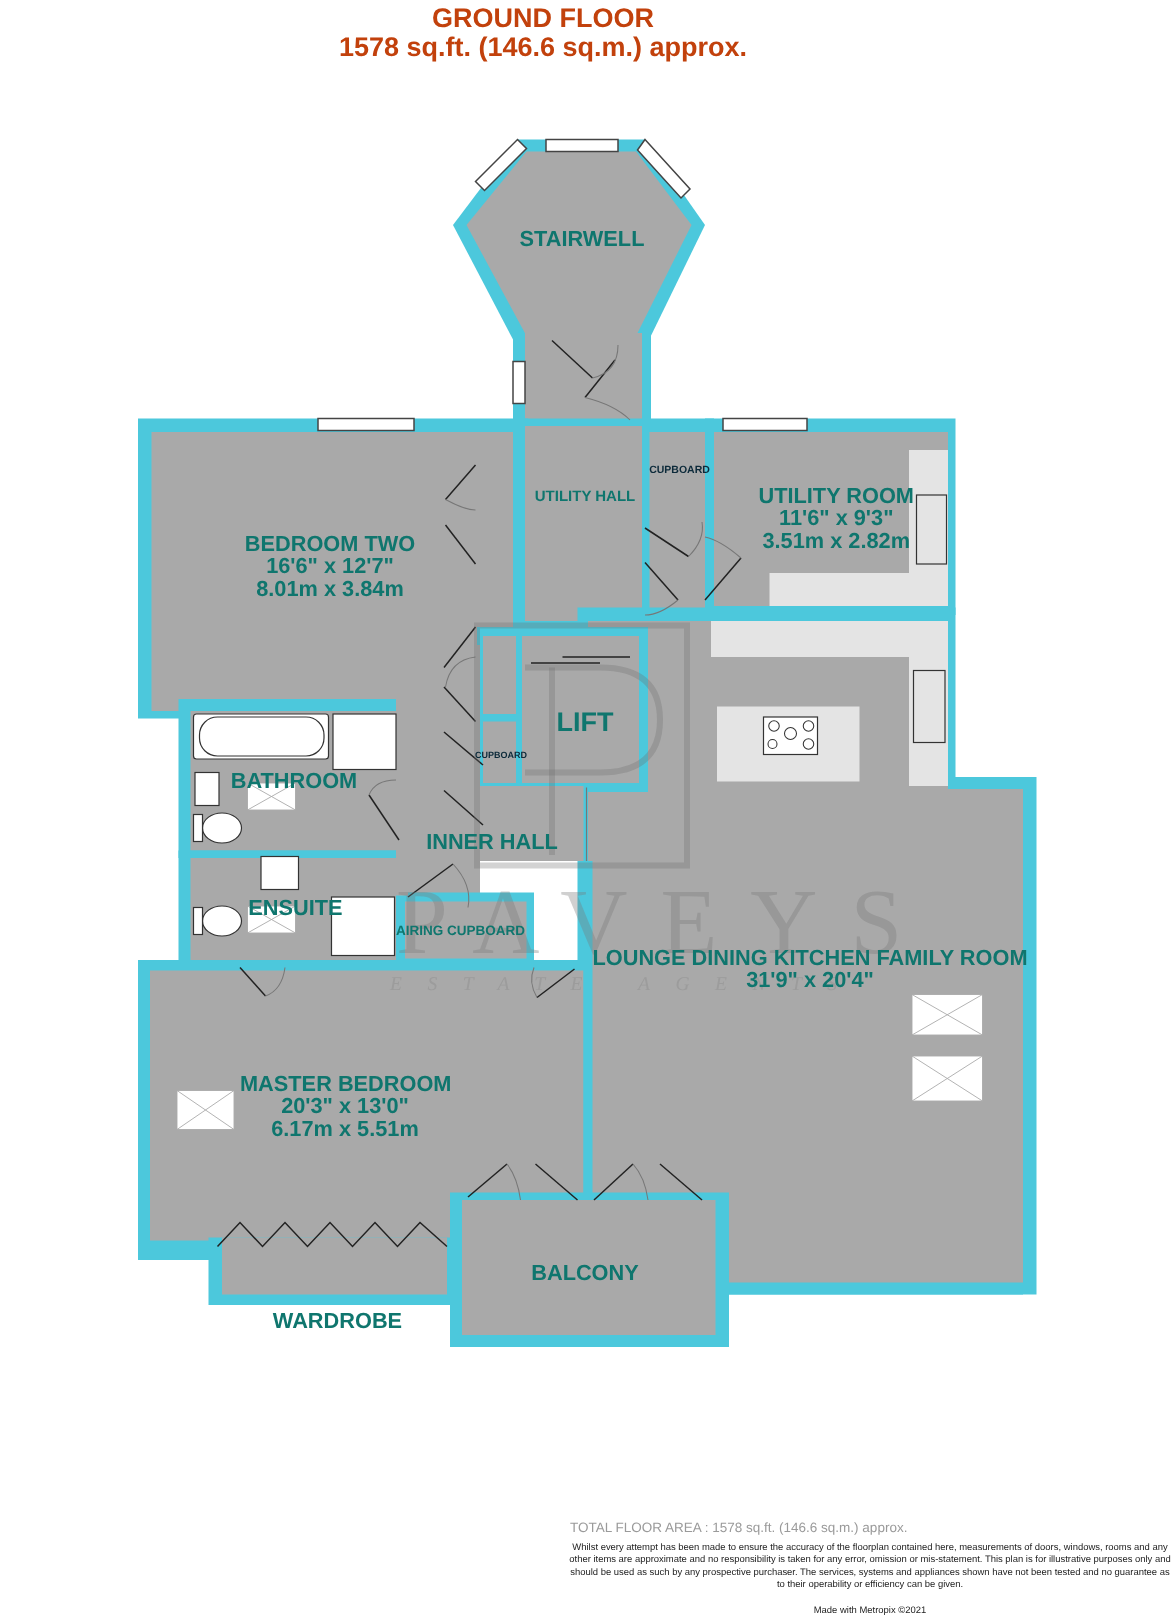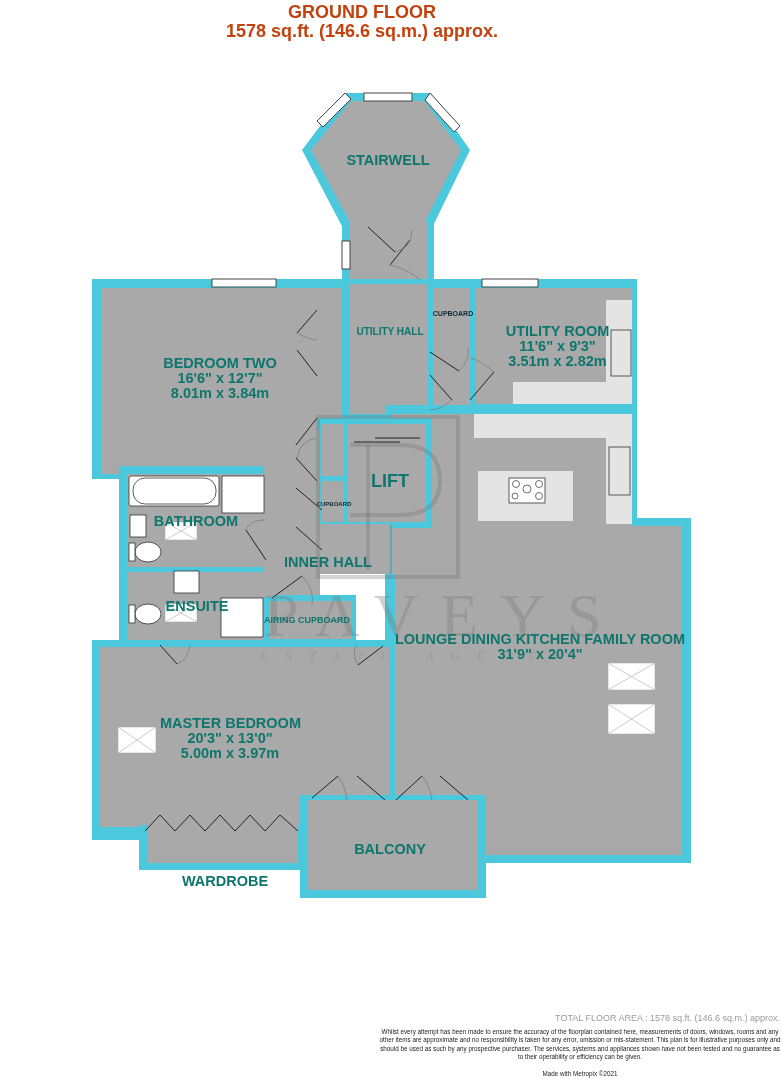--- a/index.html
+++ b/index.html
@@ -7,21 +7,21 @@
   .header { position: absolute; left: 0; width: 724px; text-align: center; color: #c2410c; font-weight: bold; }
   .h1 { top: 2px; font-size: 18px; }
   .h2 { top: 21px; font-size: 18px; }
   svg#plan { position: absolute; left: 0; top: 0; }
   .lbl { position: absolute; color: #0f766e; font-weight: bold; text-align: center; white-space: nowrap; line-height: 1.05; }
   .lbl .name { display: block; }
   .lbl .dim { display: block; }
   .big { font-size: 14.5px; }
   .small { font-size: 7px; color: #0c2a3a; }
   .mid { font-size: 10px; }
-  .footer-total { position: absolute; top: 1013px; left: 380px; width: 400px; text-align: right; font-size: 9px; color: #9a9a9a; }
+  .footer-total { position: absolute; top: 1013px; left: 380px; width: 400px; text-align: left; font-size: 9px; color: #9a9a9a; }
   .disclaimer { position: absolute; top: 1028px; left: 378px; width: 404px; text-align: center; font-size: 6.3px; line-height: 8.4px; color: #222; }
   .made { position: absolute; top: 1070px; left: 380px; width: 400px; text-align: center; font-size: 6.3px; color: #222; }
   .wm-letters { position: absolute; font-family: "Liberation Serif", serif; color: rgba(120,120,120,0.35); font-size: 62px; letter-spacing: 22px; top: 580px; left: 264px; }
   .wm-sub { position: absolute; font-family: "Liberation Serif", serif; color: rgba(140,140,140,0.45); font-size: 13px; letter-spacing: 17px; top: 648px; left: 260px; font-style: italic; }
 </style>
 </head>
 <body>
 
 <div class="header h1">GROUND FLOOR</div>
 <div class="header h2">1578 sq.ft. (146.6 sq.m.) approx.</div>
@@ -234,21 +234,21 @@
 <div class="lbl mid" style="left:262px; top:616px; width:90px; font-size:9px;">
   <span class="name">AIRING CUPBOARD</span>
 </div>
 <div class="lbl big" style="left:392px; top:632px; width:296px;">
   <span class="name">LOUNGE DINING KITCHEN FAMILY ROOM</span>
   <span class="dim">31'9"  x 20'4"</span>
 </div>
 <div class="lbl big" style="left:160px; top:716px; width:140px;">
   <span class="name">MASTER BEDROOM</span>
   <span class="dim">20'3"  x 13'0"</span>
-  <span class="dim">5.00m  x 3.97m</span>
+  <span class="dim">6.17m  x 5.51m</span>
 </div>
 <div class="lbl big" style="left:170px; top:874px; width:110px;">
   <span class="name">WARDROBE</span>
 </div>
 <div class="lbl big" style="left:340px; top:842px; width:100px;">
   <span class="name">BALCONY</span>
 </div>
 
 <div class="footer-total">TOTAL FLOOR AREA : 1578 sq.ft. (146.6 sq.m.) approx.</div>
 <div class="disclaimer">Whilst every attempt has been made to ensure the accuracy of the floorplan contained here, measurements of doors, windows, rooms and any other items are approximate and no responsibility is taken for any error, omission or mis-statement. This plan is for illustrative purposes only and should be used as such by any prospective purchaser. The services, systems and appliances shown have not been tested and no guarantee as to their operability or efficiency can be given.</div>

